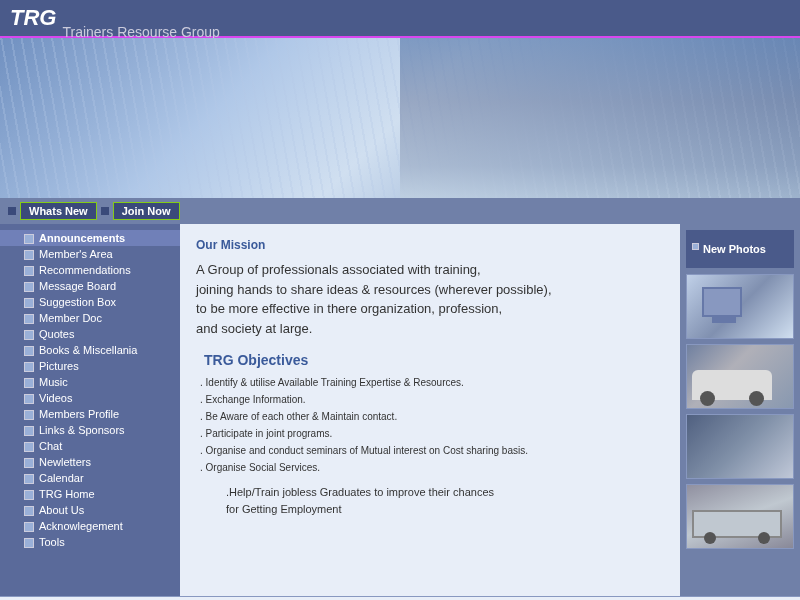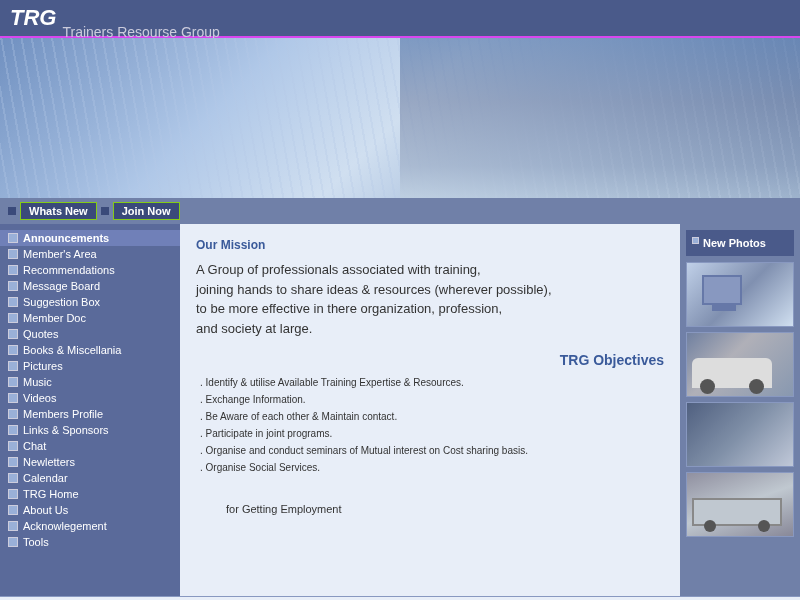--- a/index.html
+++ b/index.html
@@ -91,22 +91,22 @@
     
     #sidebar {
       width: 180px;
       background: #5a6a9a;
       padding: 6px 0;
       overflow-y: auto;
       flex-shrink: 0;
     }
     .sidebar-item {
       display: flex;
-      align-items: center;
-      padding: 2px 8px;
+      align-items: flex-end;
+      padding: 2px 24px;
       color: white;
       font-size: 11px;
       cursor: pointer;
       gap: 5px;
     }
     .sidebar-item.active { background: #7080b8; font-weight: bold; }
     .sidebar-square {
       width: 10px;
       height: 10px;
       background: #9ab0d8;
@@ -128,22 +128,21 @@
     }
     #content p {
       color: #333;
       font-size: 13px;
       line-height: 1.5;
       margin-bottom: 14px;
     }
     #content h3 {
       color: #3a5a9a;
       font-size: 14px;
-      margin: 10px 0 6px 0;
-      text-align: right;
+      margin: 10px 0 6px 8px;
     }
     .objectives-list {
       color: #333;
       font-size: 10px;
       line-height: 1.7;
       margin-left: 4px;
     }
     .objectives-list div::before {
       content: '. ';
     }
@@ -160,21 +159,21 @@
       width: 120px;
       background: #7080a8;
       padding: 6px;
       flex-shrink: 0;
     }
     #photos-header {
       background: #4a5a8a;
       color: white;
       font-size: 11px;
       font-weight: bold;
-      padding: 7px 6px;
+      padding: 13px 6px;
       margin-bottom: 6px;
       display: flex;
       gap: 4px;
     }
     .photos-square-sm {
       width: 7px;
       height: 7px;
       background: #9ab0d8;
       border: 1px solid #ccd;
     }
@@ -400,21 +399,21 @@
     <h3>TRG Objectives</h3>
     <div class="objectives-list" id="objectives-container">
         <div>Identify &amp; utilise Available Training Expertise &amp; Resources.</div>
         <div>Exchange Information.</div>
         <div>Be Aware of each other &amp; Maintain contact.</div>
         <div>Participate in joint programs.</div>
         <div>Organise and conduct seminars of Mutual interest on Cost sharing basis.</div>
         <div>Organise Social Services.</div>
       </div>
     <div class="indented-note">
-      <br>
+      <span>.Help/Train jobless Graduates to improve their chances</span><br>
       <span>for Getting Employment</span>
     </div>
   </div>
 
   <div id="photos-panel">
     <div id="photos-header">
       <span class="photos-square-sm"></span>
       <span>New Photos</span>
     </div>
     <div class="photo-thumb photo-thumb-1">

